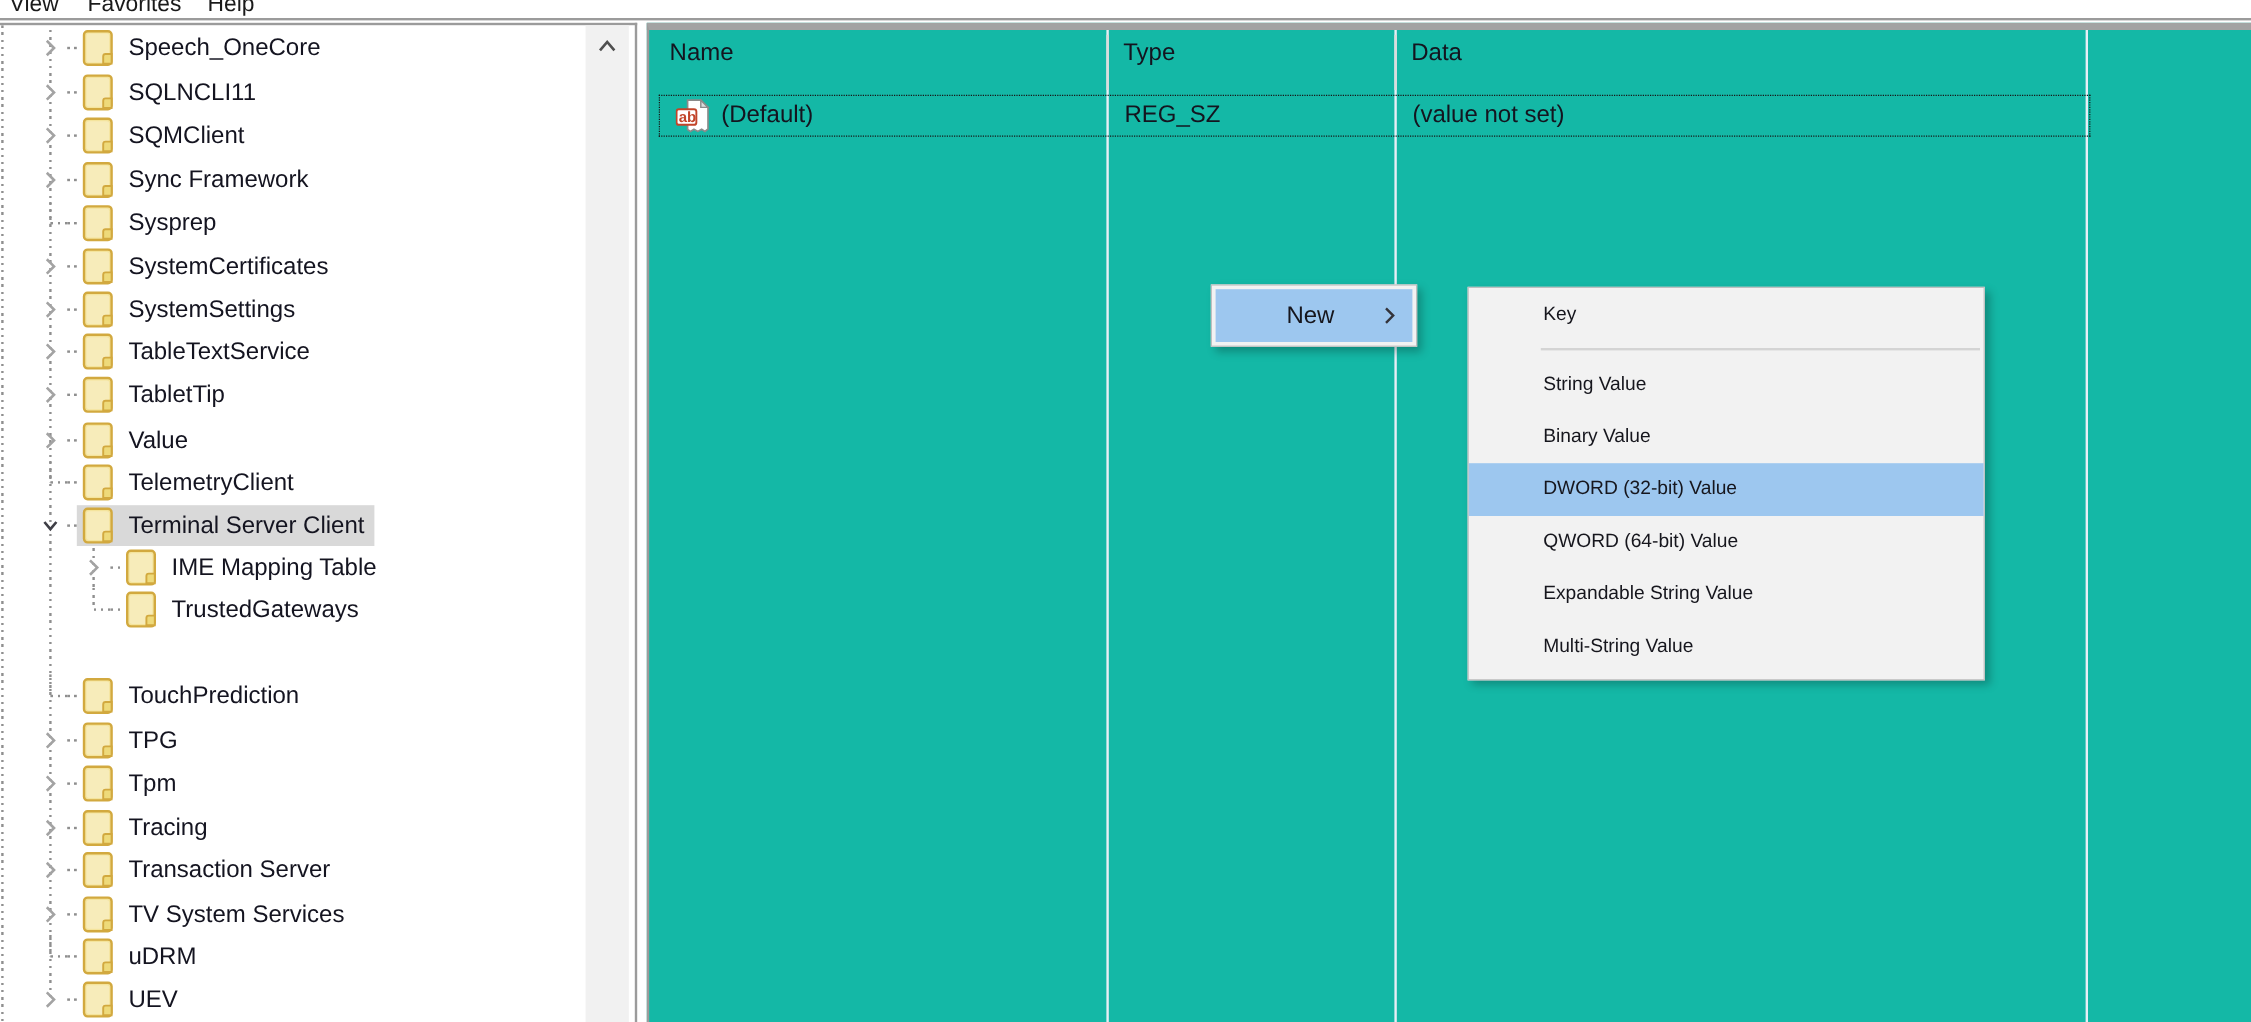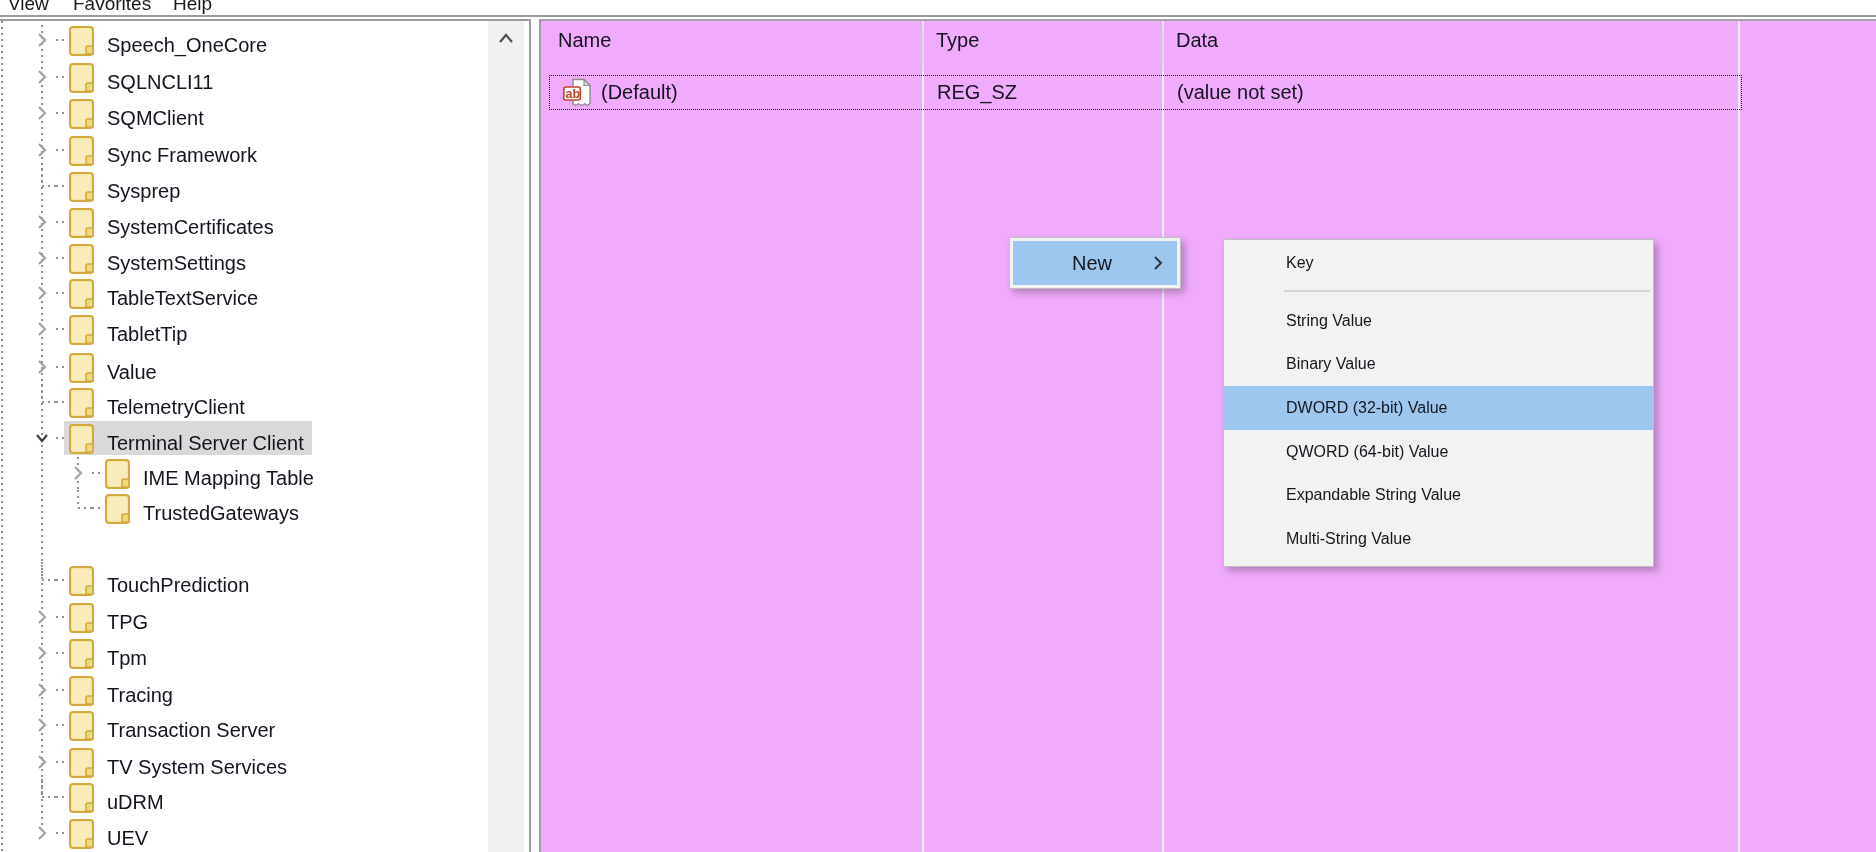--- a/index.html
+++ b/index.html
@@ -7,41 +7,41 @@
           font-family:"Liberation Sans","DejaVu Sans",sans-serif;color:#16161d;}
 
   
   #menubar{position:absolute;left:0;top:0;width:100%;height:15px;background:#fff;overflow:hidden;}
   .mb-item{position:absolute;top:-7px;font-size:19px;color:#1a1a1a;}
   #mb-sep{position:absolute;left:0;top:15px;width:100%;height:2px;background:#9b9b9b;}
 
   
   #tree-pane{position:absolute;left:0;top:19px;width:529px;bottom:0;background:#fff;
              border-top:2px solid #9b9b9b;border-right:2px solid #9b9b9b;overflow:hidden;}
-  #list-pane{position:absolute;left:539px;top:19px;right:0;bottom:0;background:#f0abfc;
-             border-top:2px solid #a3a3a3;border-left:2px solid #9b9b9b;overflow:hidden;text-align:right;}
+  #list-pane{position:absolute;left:539px;top:19px;right:0;bottom:0;background:#14b8a6;
+             border-top:6px solid #a3a3a3;border-left:2px solid #9b9b9b;overflow:hidden;text-align:right;}
 
   
   .vdots{position:absolute;width:2px;background:repeating-linear-gradient(to bottom,#8f8f8f 0 2px,transparent 2px 6px);}
   #guide-edge{left:1px;top:0;bottom:0;}
   #guide-sib{left:41px;top:4px;height:808px;}
   #guide-child{left:77px;top:430px;height:40px;}
 
   
   .t-row{position:absolute;left:0;width:480px;height:36px;display:flex;align-items:center;font-size:20px;}
   .chev{width:28px;height:36px;margin-left:28px;flex:none;position:relative;
         display:flex;align-items:center;justify-content:center;}
   .lvl1 .chev{margin-left:64px;}
   .leaf .chev::before{content:"";position:absolute;left:13px;top:0;height:18px;width:2px;
         background:repeating-linear-gradient(to bottom,#8f8f8f 0 2px,transparent 2px 6px);}
   .leaf .chev::after{content:"";position:absolute;left:14px;top:17px;width:14px;height:2px;
         background:repeating-linear-gradient(to right,#8f8f8f 0 2px,transparent 2px 6px);}
   .hconn{width:8px;height:2px;flex:none;
         background:repeating-linear-gradient(to right,#8f8f8f 0 2px,transparent 2px 6px);}
-  .grp{display:flex;align-items:flex-end;height:34px;padding:0 8px 0 2px;white-space:nowrap;}
+  .grp{display:flex;align-items:center;height:34px;padding:0 8px 0 2px;white-space:nowrap;}
   .sel .grp{background:#d9d9d9;}
   .fold{width:32px;height:32px;margin-right:9px;flex:none;}
   .t-lbl{color:#141420;}
 
   
   #tree-scrollbar{position:absolute;left:488px;top:0;width:36px;bottom:0;background:#f1f1f1;}
   #scroll-up-btn{position:absolute;left:0;top:0;width:36px;height:36px;
         display:flex;align-items:center;justify-content:center;}
 
   

